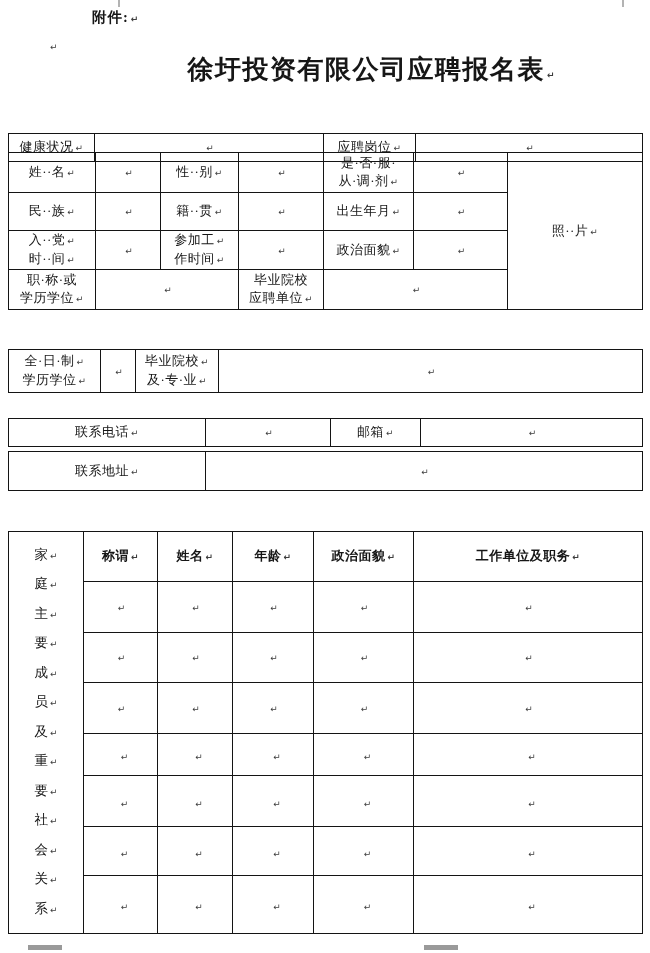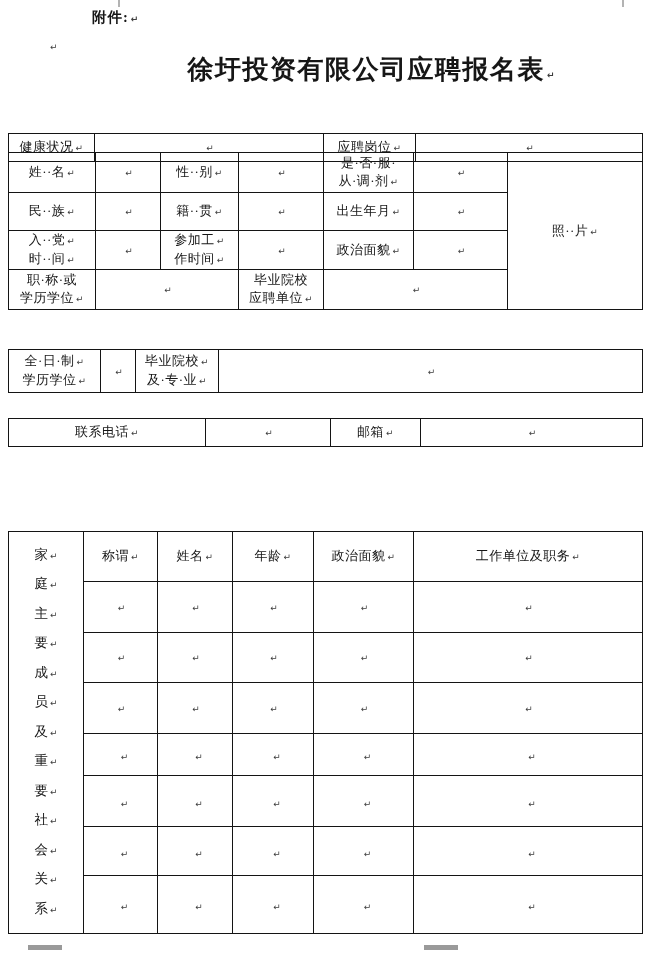--- a/index.html
+++ b/index.html
@@ -20,21 +20,21 @@
   .pm { font-size:9px; color:#3d3d3d; font-family:"DejaVu Sans",sans-serif; vertical-align:baseline; padding-left:2px; }
   table.t { position:absolute; left:8px; border-collapse:collapse; table-layout:fixed; width:634px; }
   table.t td { border:1.6px solid #141414; font-size:13px; text-align:center; vertical-align:middle;
                overflow:hidden; line-height:17px; }
   td.lab { letter-spacing:0.5px; }
   td.lab .ln { line-height:18px; }
   td.vleft { text-align:left; padding-left:8px; }
   td.vtop { text-align:left; vertical-align:top; padding:4px 0 0 6px; }
   #tA { top:133px; } #tB { top:152px; } #tC { top:329px;margin-top:20px; } #tD { top:418px; }
   #tE { top:451px; } #tF { top:494px; } #tG { top:531px; }
-  #tG td.fh { font-size:13px; }
+  #tG td.fh { font-size:13px;font-weight:bold; }
   .sidecol { vertical-align:middle; }
   .sidecol .sc { line-height:28.5px; font-size:13.5px; }
 </style>
 </head>
 <body>
 
 <div id="doc">
 
   <div class="tick t1"></div>
   <div class="tick t2"></div>
@@ -155,20 +155,32 @@
     <tbody>
         <tr style="height:28px">
       <td class="lab"><span>联系电话</span><span class="pm">↵</span></td>
       <td class="val"><span class="pm">↵</span></td>
       <td class="lab"><span>邮箱</span><span class="pm">↵</span></td>
       <td class="val"><span class="pm">↵</span></td>
     </tr>
   </tbody>
     </table>
 
+  <table class="t" id="tE">
+    <colgroup>
+        <col style="width:197px">
+        <col style="width:437px">
+      </colgroup>
+    <tbody>
+        <tr style="height:39px">
+      <td class="lab"><span>联系地址</span><span class="pm">↵</span></td>
+      <td class="val"><span class="pm">↵</span></td>
+    </tr>
+  </tbody>
+    </table>
 
 
   <table class="t" id="tG">
     <colgroup>
         <col style="width:75px">
         <col style="width:74px">
         <col style="width:75px">
         <col style="width:81px">
         <col style="width:100px">
         <col style="width:229px">

